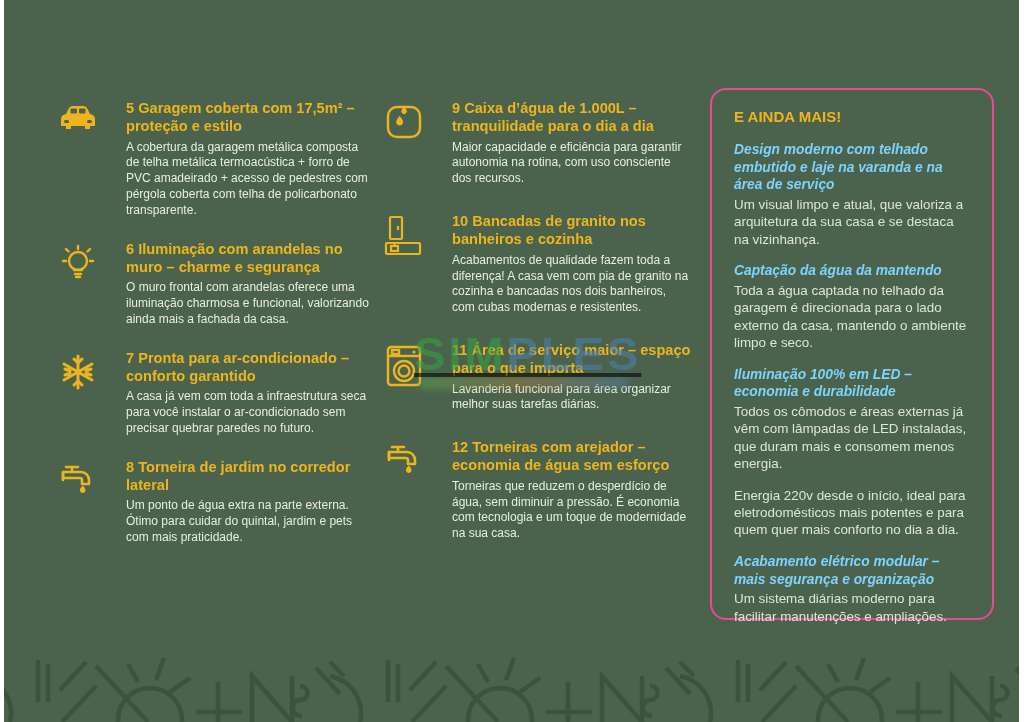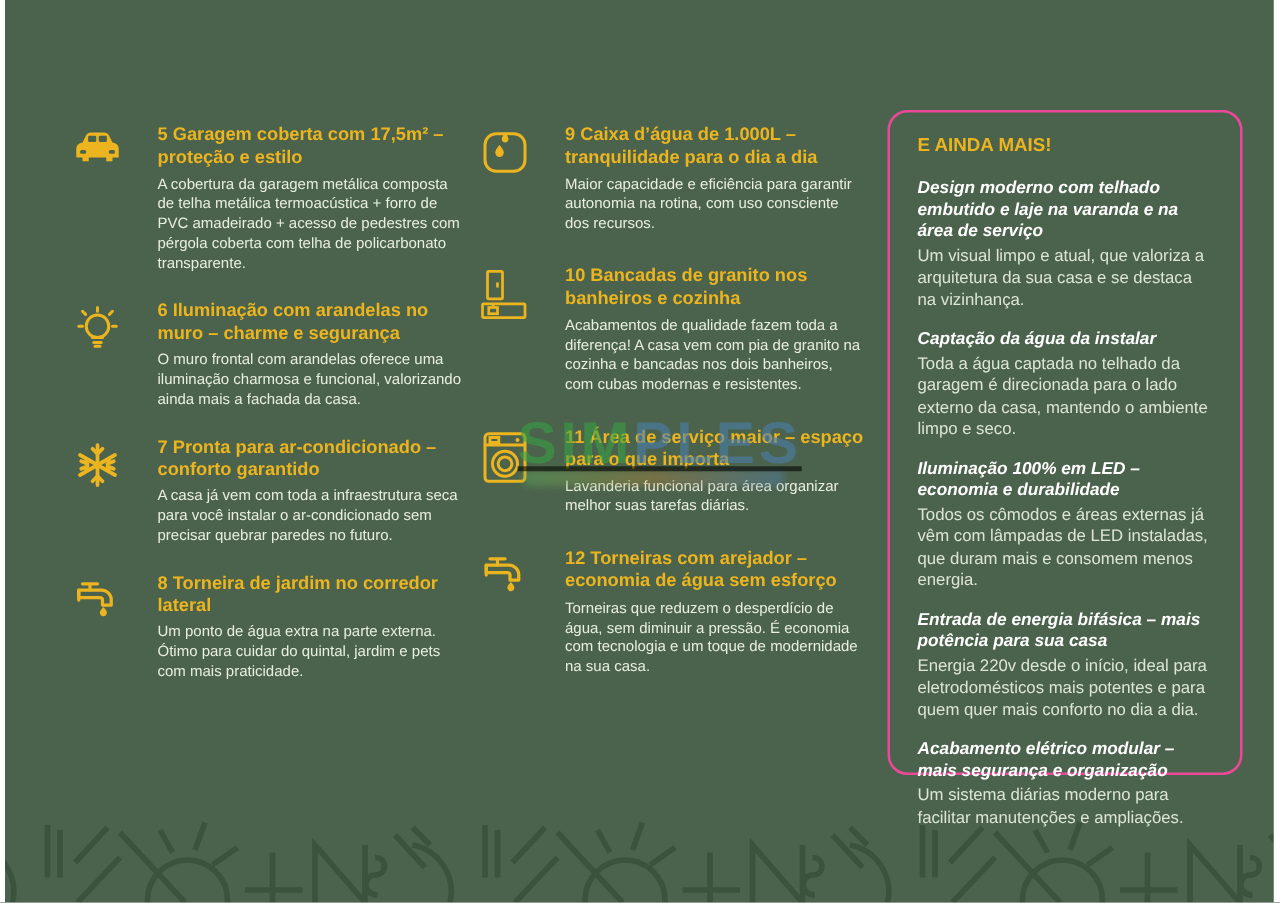--- a/index.html
+++ b/index.html
@@ -33,21 +33,21 @@
   .more-box{
     position:absolute;left:710px;top:88px;width:236px;height:492px;
     border:2px solid #ec4899;border-radius:16px;
     padding:18px 22px;background:transparent;z-index:5;
   }
   .more-box h2{
     margin:0 0 16px 0;color:#ecb51f;font-size:15px;font-weight:700;
   }
   .more-item{margin-bottom:14px;}
   .more-item h4{
-    margin:12px 0 2px 0;color:#ffffff;font-size:13.8px;font-weight:700;
+    margin:12px 0 2px 0;color:#7dd3fc;font-size:13.8px;font-weight:700;
     font-style:italic;line-height:1.28;
   }
   .more-item p{
     margin:0;color:#dde6d6;font-size:13.4px;line-height:1.3;
   }
 
   .watermark{
     position:absolute;left:414px;top:330px;z-index:10;
     font-size:47px;font-weight:800;letter-spacing:3px;
     opacity:0.58;pointer-events:none;line-height:1;text-decoration:underline;
@@ -201,29 +201,28 @@
   </div>
 
   <aside class="more-box">
     <h2>E AINDA MAIS!</h2>
 
     <div class="more-item">
       <h4>Design moderno com telhado embutido e laje na varanda e na área de serviço</h4>
       <p>Um visual limpo e atual, que valoriza a arquitetura da sua casa e se destaca na vizinhança.</p>
     </div>
     <div class="more-item">
-      <h4>Captação da água da instalar</h4>
+      <h4>Captação da água da mantendo</h4>
       <p>Toda a água captada no telhado da garagem é direcionada para o lado externo da casa, mantendo o ambiente limpo e seco.</p>
     </div>
     <div class="more-item">
       <h4>Iluminação 100% em LED – economia e durabilidade</h4>
       <p>Todos os cômodos e áreas externas já vêm com lâmpadas de LED instaladas, que duram mais e consomem menos energia.</p>
     </div>
     <div class="more-item">
-      <h4>Entrada de energia bifásica – mais potência para sua casa</h4>
       <p>Energia 220v desde o início, ideal para eletrodomésticos mais potentes e para quem quer mais conforto no dia a dia.</p>
     </div>
     <div class="more-item">
       <h4>Acabamento elétrico modular – mais segurança e organização</h4>
       <p>Um sistema diárias moderno para facilitar manutenções e ampliações.</p>
     </div>
   </aside>
 
   <div class="watermark">
     <span class="wm1">SIM</span><span class="wm2">PLES</span>

